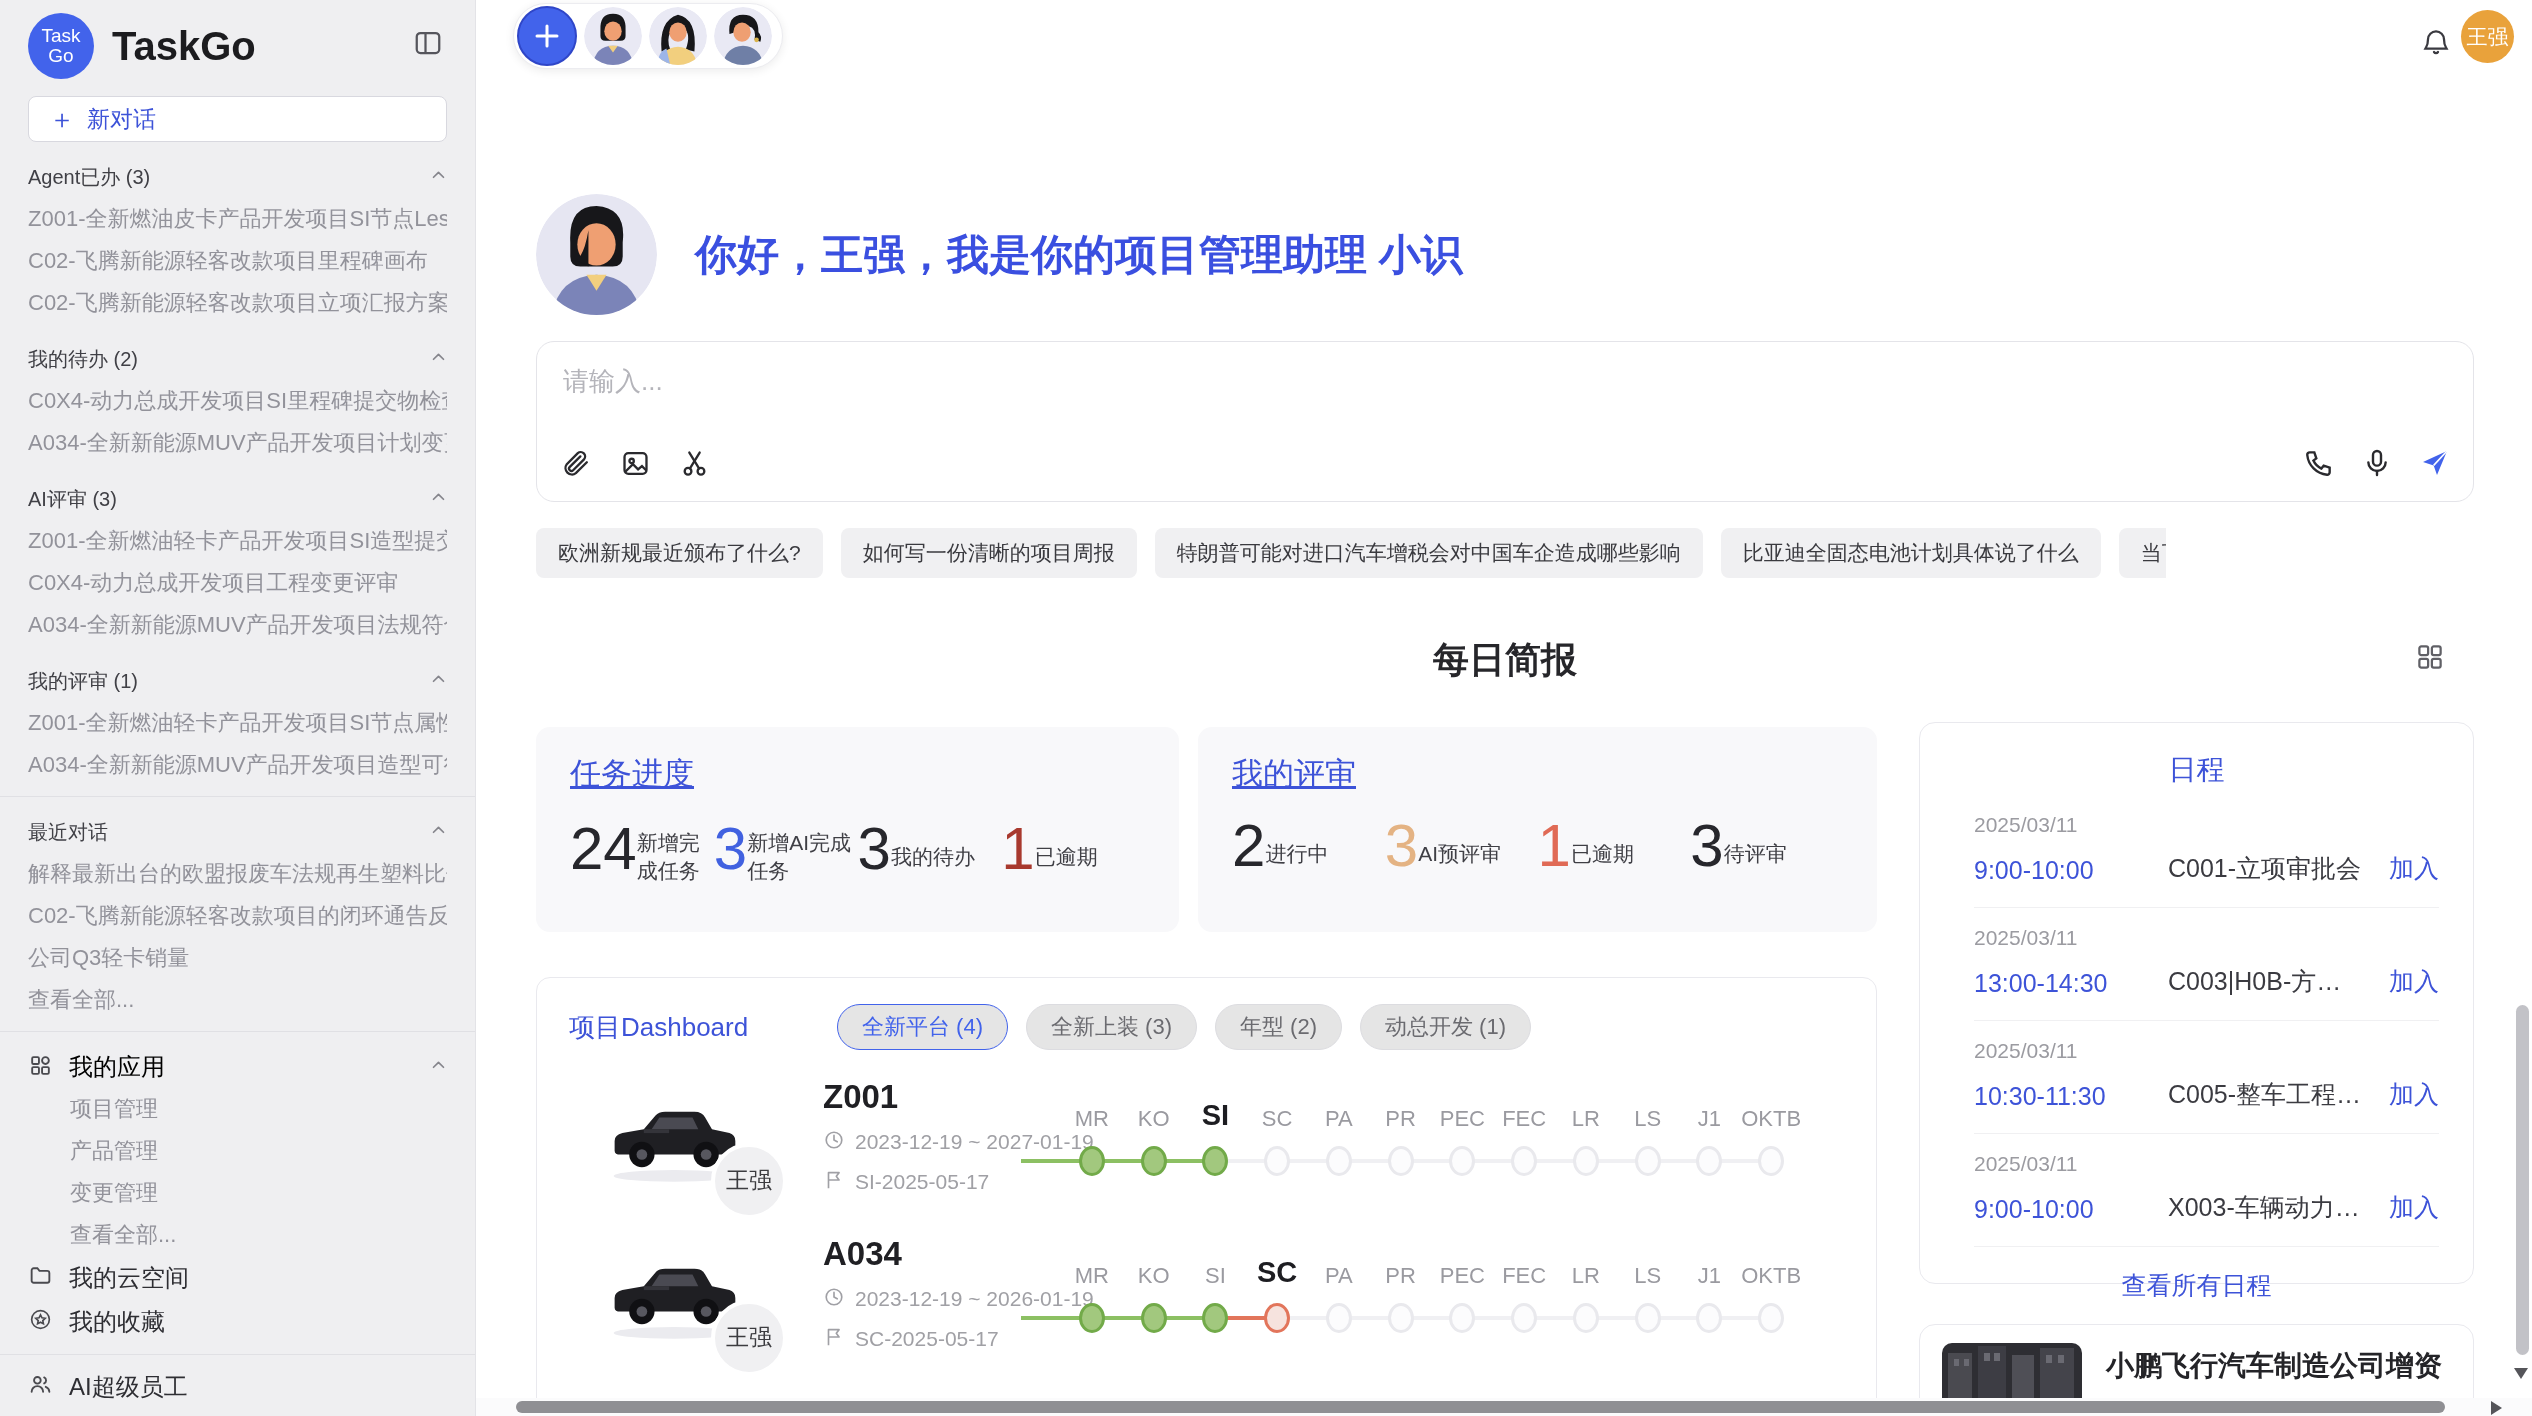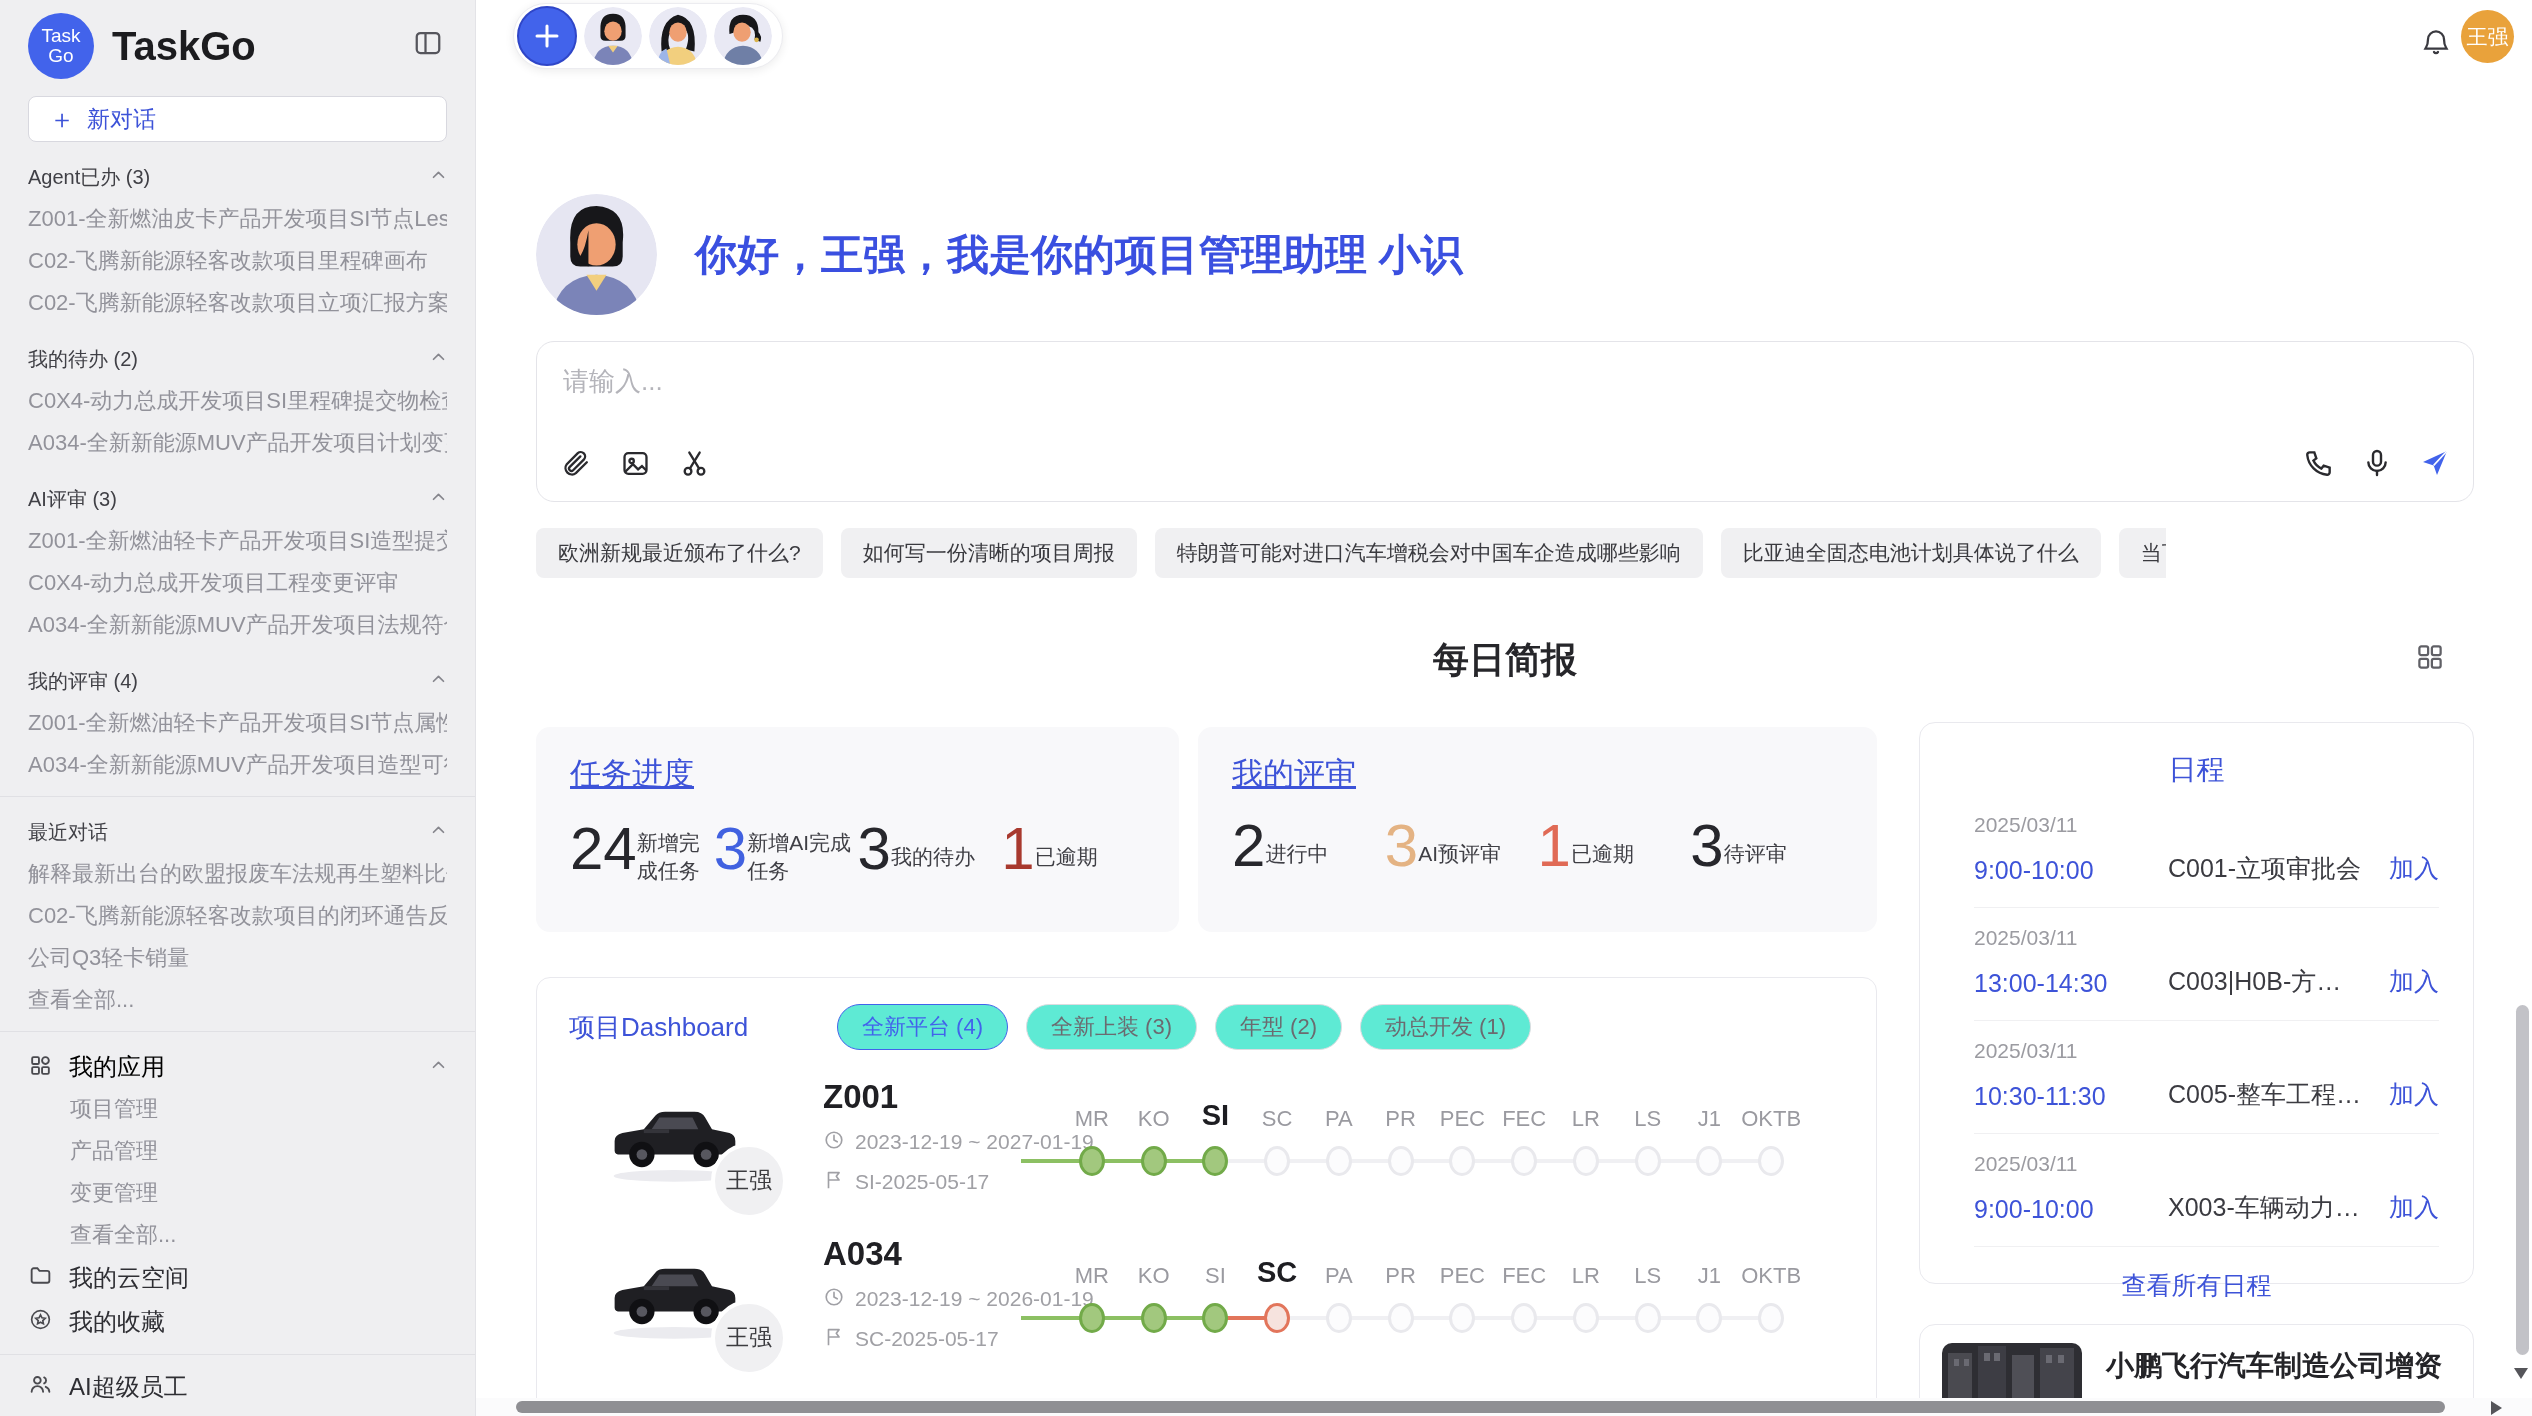--- a/index.html
+++ b/index.html
@@ -74,21 +74,21 @@
   .stat-col{ flex:1; display:flex; flex-direction:row; align-items:center; }
   .stat-value{ font-size:60px; font-weight:500; line-height:1.1; }
   .stat-label{ margin-top:16px; font-size:21px; color:#3f3f45; }
 
   .dashboard{ position:absolute; left:60px; top:977px; width:1341px; height:440px; background:#fff;
     border:1px solid #e9e9ee; border-radius:14px; overflow:hidden; }
   .dash-head{ display:flex; align-items:center; padding:26px 0 8px 32px; }
   .dash-title{ font-size:26px; color:var(--accent); width:268px; }
   .dash-filters{ display:flex; gap:18px; }
   .filter-chip{ height:46px; border-radius:23px; border:1px solid #dcdce0; color:#6b6b70; font-size:22px;
-    display:flex; align-items:center; padding:12px 24px; background:#5eead4; cursor:pointer; white-space:nowrap; }
+    display:flex; align-items:center; padding:12px 24px; background:#e5e5e5; cursor:pointer; white-space:nowrap; }
   .filter-chip.active{ border:1.5px solid var(--accent-strong); color:var(--accent-strong); }
   .project-row{ height:157px; padding:0 64px; display:flex; align-items:center; position:relative; }
   .car-wrap{ position:relative; width:146px; height:104px; flex-shrink:0; }
   .owner-chip{ position:absolute; right:-40px; bottom:-30px; width:76px; height:76px; border-radius:50%;
     background:#f0f0f2; border:4px solid #fff; display:flex; align-items:center; justify-content:center;
     font-size:23px; color:#3c3c40; }
   .proj-info{ margin-left:76px; width:238px; flex-shrink:0; }
   .proj-code{ font-size:33px; font-weight:700; color:#202024; }
   .proj-meta{ display:flex; align-items:center; gap:10px; margin-top:13px; color:#a0a0a5; font-size:21px; white-space:nowrap; }
   .proj-meta svg{ width:22px; height:22px; flex-shrink:0; }
@@ -178,21 +178,21 @@
         <div class="sb-head">
           <span class="sb-head-title">AI评审 (3)</span>
           <span><svg viewBox="0 0 24 24" width="17" height="17" fill="none" stroke="#85858c" stroke-width="2.4" stroke-linecap="round" stroke-linejoin="round">
               <polyline points="5,14.5 12,7.5 19,14.5"></polyline>
             </svg></span>
         </div>
         <div class="sb-item">Z001-全新燃油轻卡产品开发项目SI造型提交物评审</div>
         <div class="sb-item">C0X4-动力总成开发项目工程变更评审</div>
         <div class="sb-item">A034-全新新能源MUV产品开发项目法规符合性评审</div>
         <div class="sb-head">
-          <span class="sb-head-title">我的评审 (4)</span>
+          <span class="sb-head-title">我的评审 (1)</span>
           <span><svg viewBox="0 0 24 24" width="17" height="17" fill="none" stroke="#85858c" stroke-width="2.4" stroke-linecap="round" stroke-linejoin="round">
               <polyline points="5,14.5 12,7.5 19,14.5"></polyline>
             </svg></span>
         </div>
         <div class="sb-item">Z001-全新燃油轻卡产品开发项目SI节点属性5D文件评审</div>
         <div class="sb-item">A034-全新新能源MUV产品开发项目造型可行性评审</div>
         <div class="sb-divider"></div>
         <div class="sb-head">
           <span class="sb-head-title">最近对话</span>
           <span><svg viewBox="0 0 24 24" width="17" height="17" fill="none" stroke="#85858c" stroke-width="2.4" stroke-linecap="round" stroke-linejoin="round">

